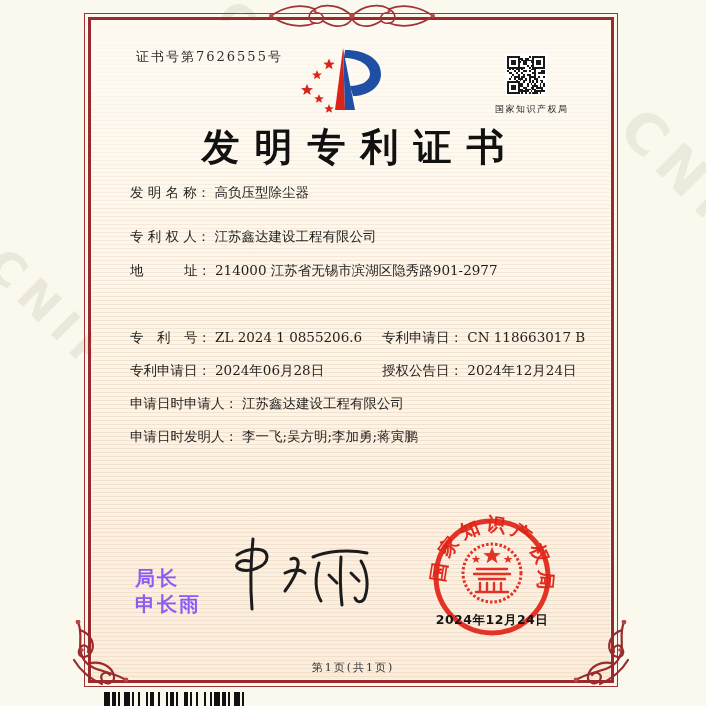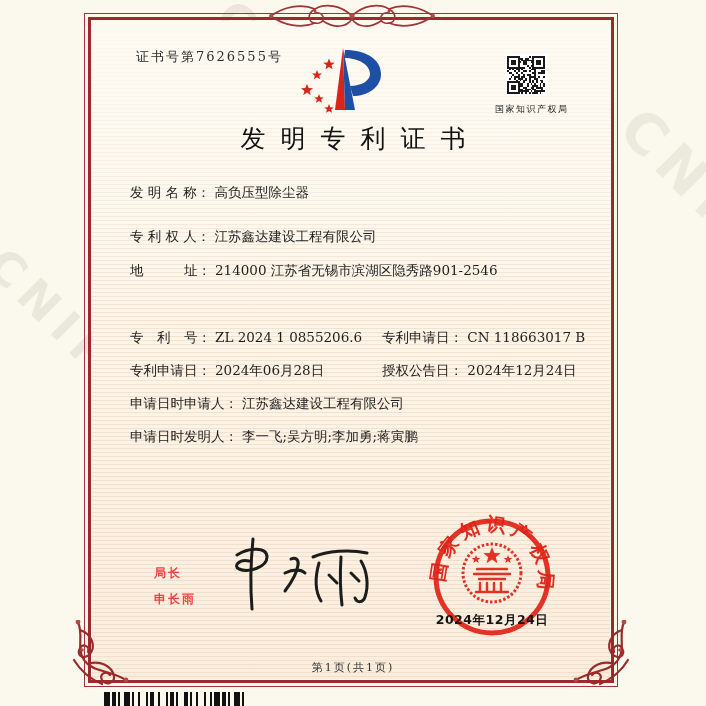--- a/index.html
+++ b/index.html
@@ -43,33 +43,33 @@
   }
   .logo { position:absolute; left:293px; top:46px; }
   .qr-block { position:absolute; left:495px; top:54px; width:62px; text-align:center; }
   .qr { width:42px; height:42px; margin:0 auto; background:#fff; padding:2px;
         display:grid; grid-template-columns:repeat(21,1fr); grid-template-rows:repeat(21,1fr); }
   .qr div { width:100%; height:100%; }
   .qr .b { background:#1a1a1a; }
   .qr-caption { margin-top:7px; font-size:9px; letter-spacing:1.5px; color:#222; white-space:nowrap; }
   .title {
     position:absolute; left:0; top:122px; width:100%; text-align:center;
-    font-size:25px; font-weight:normal; letter-spacing:15px; text-indent:15px; color:#111;
+    font-size:38px; font-weight:bold; letter-spacing:15px; text-indent:15px; color:#111;
   }
   .row { position:absolute; left:130px; font-size:13.5px; white-space:nowrap; color:#1e1e1e; }
   .row .lbl { display:inline-block; min-width:80px; }
   .row .val { margin-left:4px; }
   .col2 { position:absolute; left:382px; font-size:13.5px; white-space:nowrap; color:#1e1e1e; }
   .body-par {
     position:absolute; left:118px; top:477px; width:470px;
     font-size:12px; line-height:21px; letter-spacing:1px; text-indent:2em;
     text-align:justify; color:#222;
   }
-  .signer { position:absolute; left:154px; font-size:12px; font-weight:bold;
-            font-family:"DejaVu Sans","Liberation Sans",sans-serif; color:#ef4444; letter-spacing:2px; }
+  .signer { position:absolute; left:135px; font-size:20px; font-weight:bold;
+            font-family:"DejaVu Sans","Liberation Sans",sans-serif; color:#8b5cf6; letter-spacing:2px; }
   .signature { position:absolute; left:215px; top:533px; }
   .seal { position:absolute; left:424px; top:511px; }
   .footer-page {
     position:absolute; left:0; top:660px; width:100%; text-align:center;
     font-size:11px; letter-spacing:2px; color:#333;
   }
   .barcode { position:absolute; left:104px; top:692px; height:14px; display:flex; align-items:stretch; }
   .barcode div { background:#111; }
   .barcode .gap { background:transparent; }
   .ornament { position:absolute; }
@@ -603,21 +603,21 @@
 
   <div class="title">发明专利证书</div>
 
   <div class="row" style="top:184px;">
     <span class="lbl">发 明 名 称：</span><span class="val">高负压型除尘器</span>
   </div>
   <div class="row" style="top:228px;">
     <span class="lbl">专 利 权 人：</span><span class="val">江苏鑫达建设工程有限公司</span>
   </div>
   <div class="row" style="top:262px;">
-    <span class="lbl">地　　　址：</span><span class="val">214000 江苏省无锡市滨湖区隐秀路901-2546</span>
+    <span class="lbl">地　　　址：</span><span class="val">214000 江苏省无锡市滨湖区隐秀路901-2977</span>
   </div>
   <div class="row" style="top:329px;">
     <span class="lbl">专　利　号：</span><span class="val">ZL 2024 1 0855206.6</span>
   </div>
   <div class="col2" style="top:329px;">
     <span>专利申请日：</span> <span>CN 118663017 B</span>
   </div>
   <div class="row" style="top:362px;">
     <span class="lbl">专利申请日：</span><span class="val">2024年06月28日</span>
   </div>

